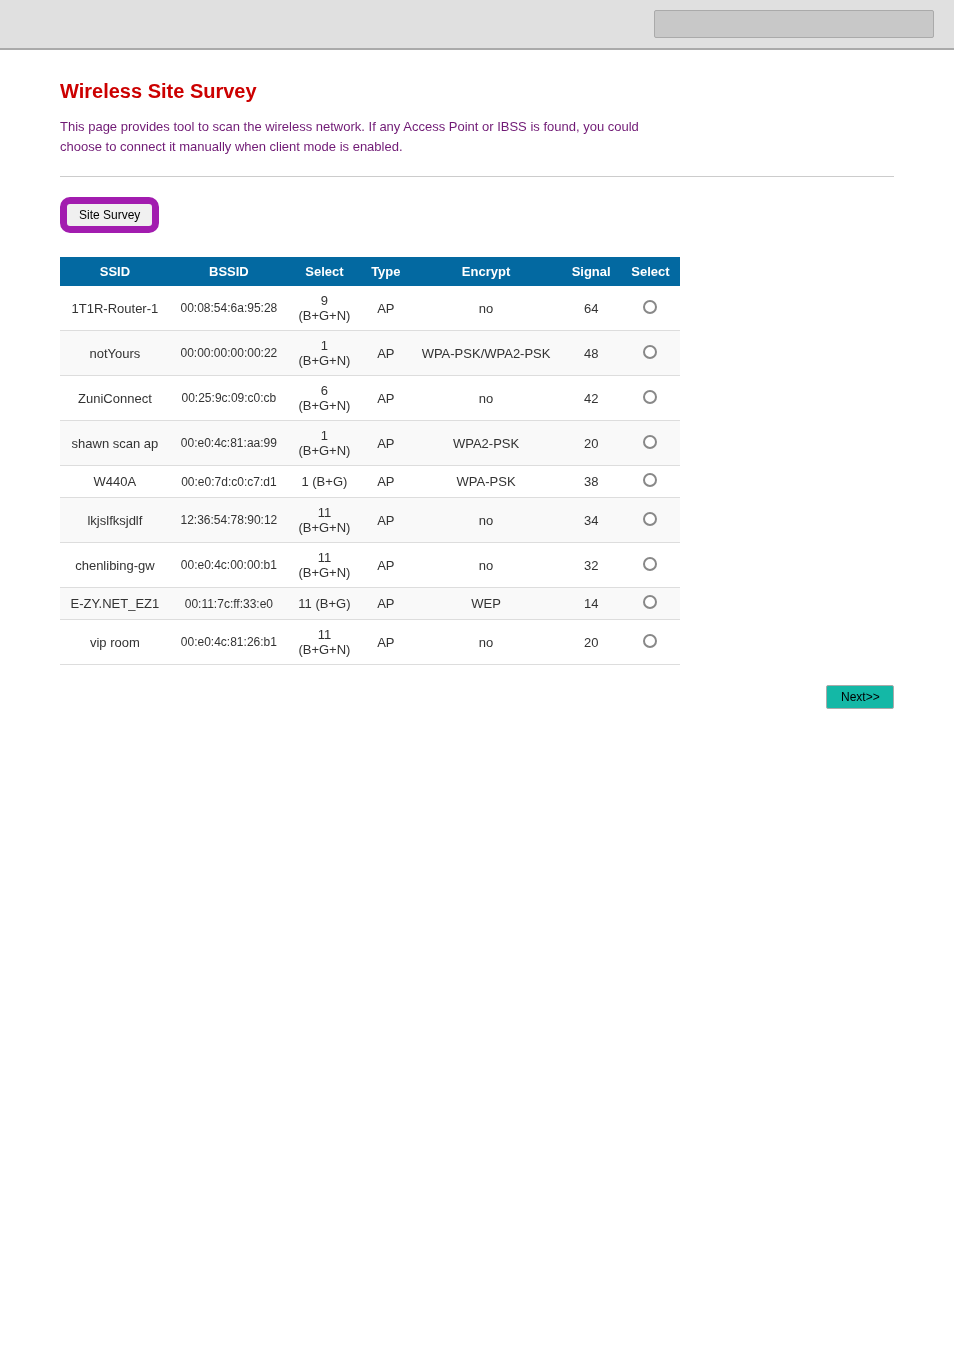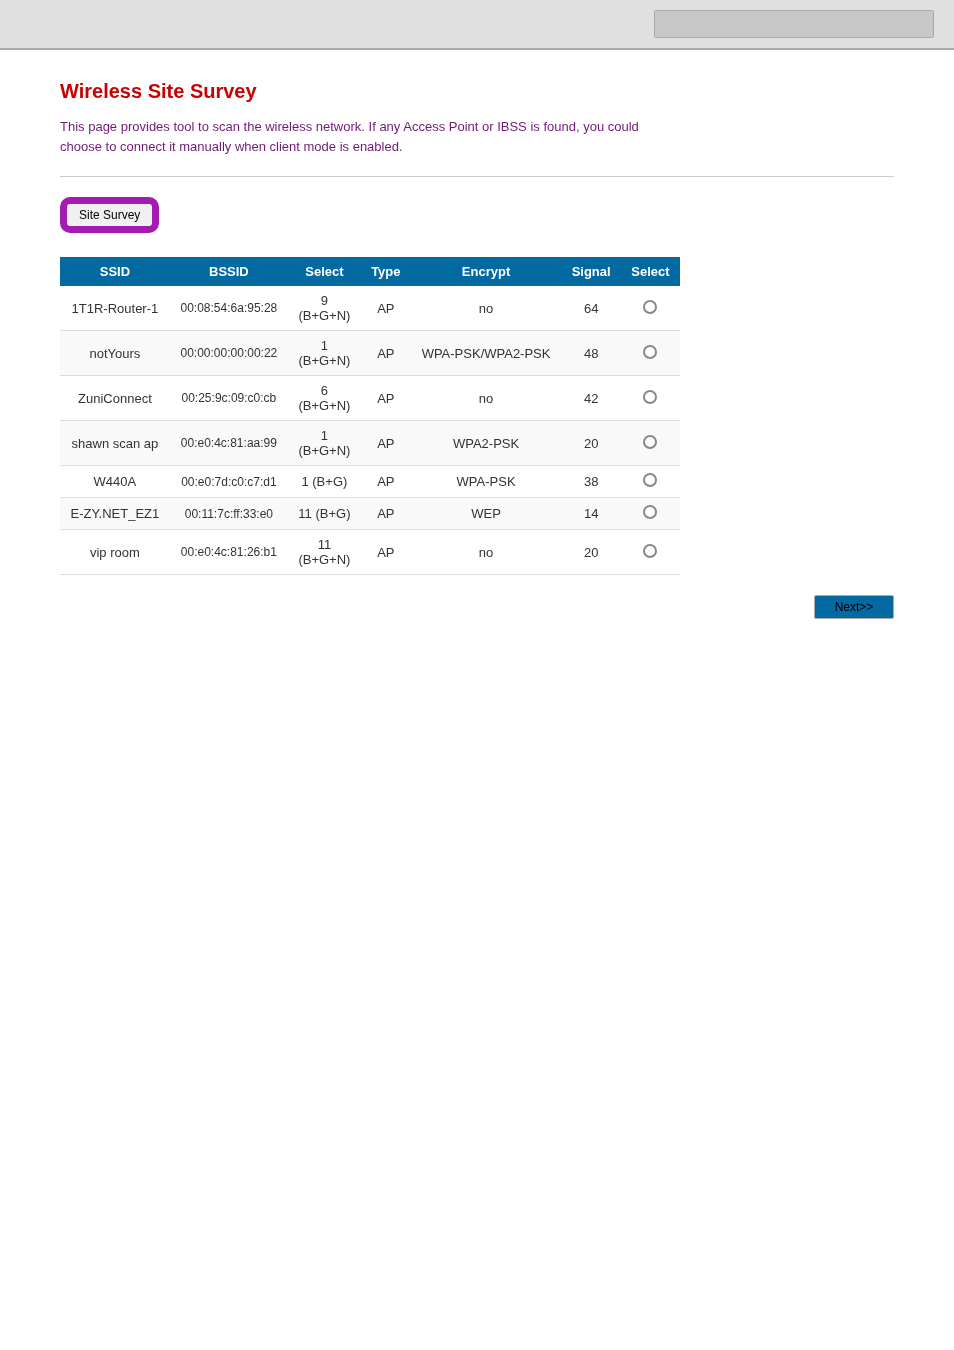--- a/index.html
+++ b/index.html
@@ -119,24 +119,24 @@
       cursor: pointer;
     }
 
     .next-btn {
       display: block;
       margin-left: auto;
       margin-right: 0;
       padding: 4px 14px;
       font-size: 12px;
       border: 1px solid #aaa;
-      background: #0369a1;
+      background: #14b8a6;
       cursor: pointer;
       border-radius: 2px;
-      width: 80px;
+      width: 68px;
       text-align: center;
     }
 
     .table-container {
       width: 640px;
     }
   </style>
 </head>
 <body>
 
@@ -221,20 +221,44 @@
       <td class="bssid">00:e0:7d:c0:c7:d1</td>
       <td style="white-space:pre-line; text-align:center;">1 (B+G)</td>
       <td>AP</td>
       <td>WPA-PSK</td>
       <td>38</td>
       <td style="text-align:center;">
         <span class="radio-circle"></span>
       </td>
     </tr>
           <tr>
+      <td class="ssid">lkjslfksjdlf</td>
+      <td class="bssid">12:36:54:78:90:12</td>
+      <td style="white-space:pre-line; text-align:center;">11
+(B+G+N)</td>
+      <td>AP</td>
+      <td>no</td>
+      <td>34</td>
+      <td style="text-align:center;">
+        <span class="radio-circle"></span>
+      </td>
+    </tr>
+          <tr>
+      <td class="ssid">chenlibing-gw</td>
+      <td class="bssid">00:e0:4c:00:00:b1</td>
+      <td style="white-space:pre-line; text-align:center;">11
+(B+G+N)</td>
+      <td>AP</td>
+      <td>no</td>
+      <td>32</td>
+      <td style="text-align:center;">
+        <span class="radio-circle"></span>
+      </td>
+    </tr>
+          <tr>
       <td class="ssid">E-ZY.NET_EZ1</td>
       <td class="bssid">00:11:7c:ff:33:e0</td>
       <td style="white-space:pre-line; text-align:center;">11 (B+G)</td>
       <td>AP</td>
       <td>WEP</td>
       <td>14</td>
       <td style="text-align:center;">
         <span class="radio-circle"></span>
       </td>
     </tr>

